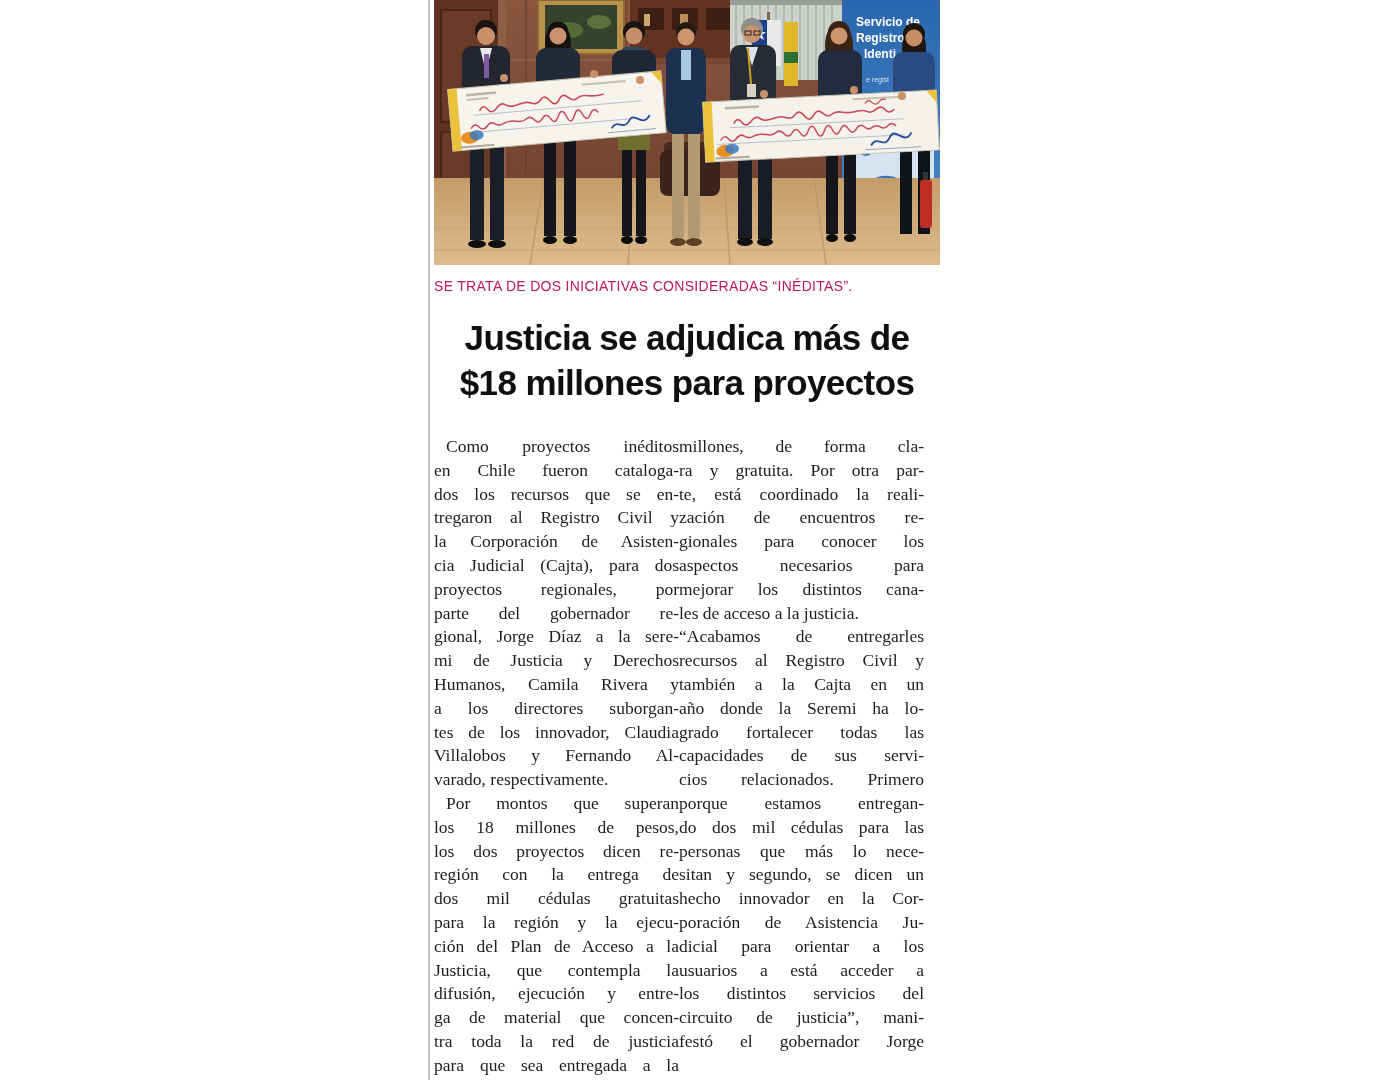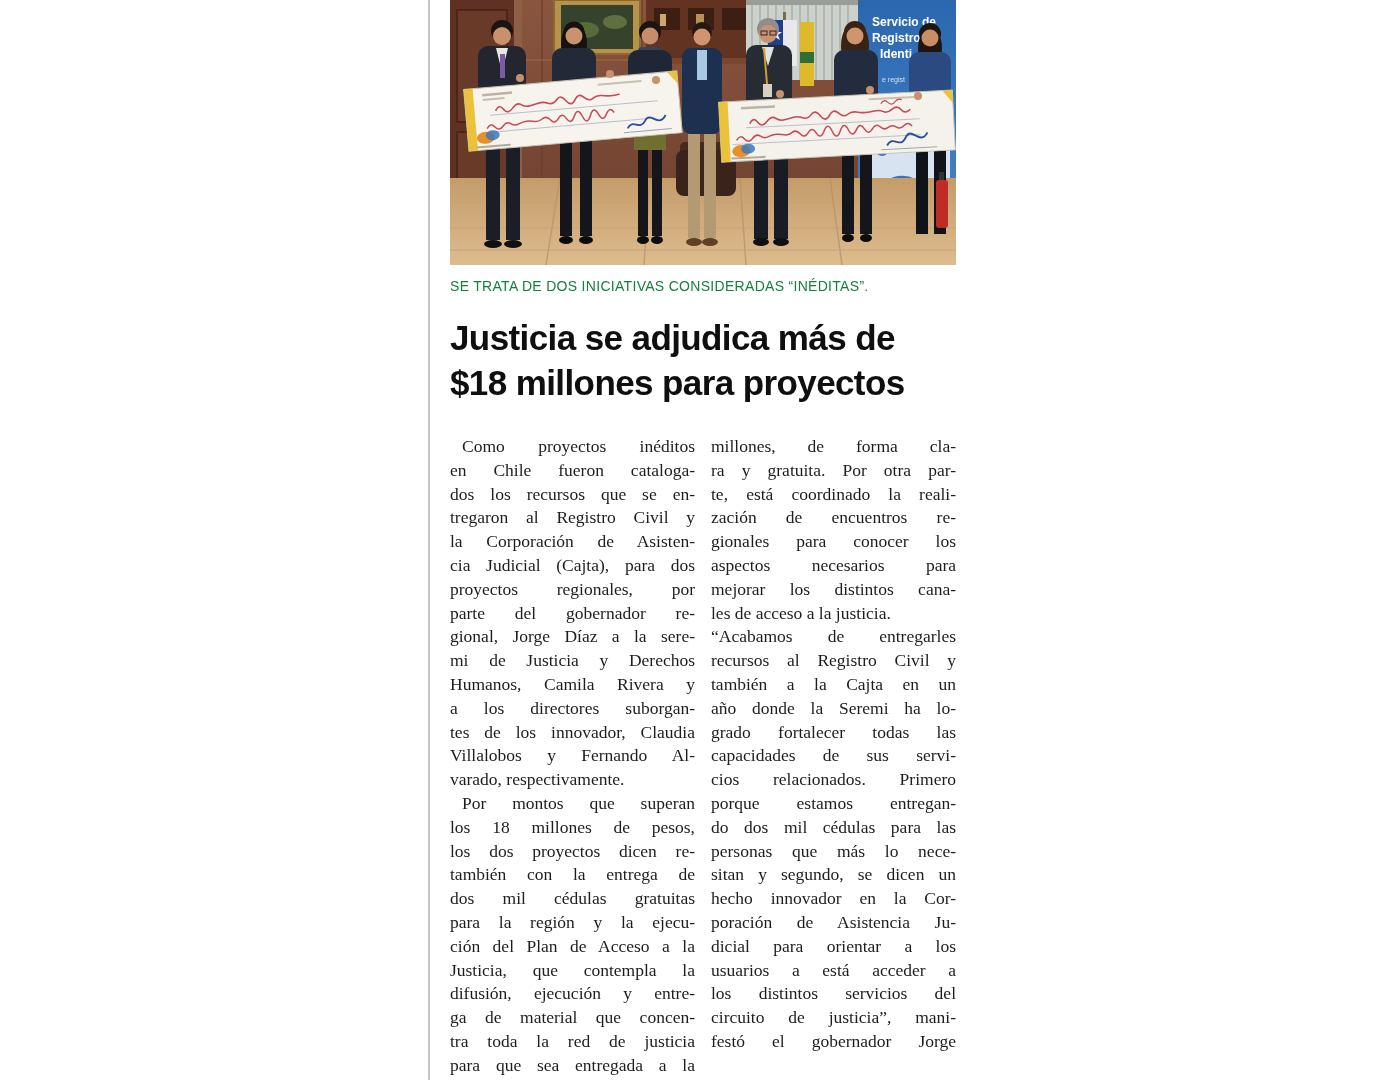--- a/index.html
+++ b/index.html
@@ -4,36 +4,36 @@
 <style>
   html,body{margin:0;padding:0;}
   body{
     width:1400px;height:1080px;background:#ffffff;overflow:hidden;position:relative;
     font-family:"Liberation Sans",sans-serif;
   }
   .page-rule{
     position:absolute;left:428px;top:0;width:2px;height:1080px;background:#c6c6c6;
   }
   .article{
-    position:absolute;left:450px;top:0;width:506px;
+    position:absolute;left:434px;top:0;width:506px;
   }
   .photo{
     width:506px;height:265px;display:block;background:#7d4e38;
   }
   .caption{
     margin-top:13px;
-    font-size:14px;letter-spacing:.3px;color:#15803d;font-weight:400;
+    font-size:14px;letter-spacing:.3px;color:#be185d;font-weight:400;
   }
   .headline{
     margin-top:21px;
     font-family:"Liberation Sans",sans-serif;
     font-weight:700;font-size:35px;line-height:45px;letter-spacing:-.6px;color:#0f0f0f;
   }
   .body-cols{
-    margin-top:30px;display:flex;gap:16px;
+    margin-top:30px;display:flex;
     font-family:"Liberation Serif","DejaVu Serif",serif;
     color:#1d1d1d;
   }
   .col{width:245px;}
   .bline{
     font-size:17.5px;line-height:23.8px;
     text-align:justify;text-align-last:justify;
     white-space:normal;overflow:hidden;
   }
   .bline.left{text-align-last:left;}
@@ -275,21 +275,21 @@
         <circle cx="160" cy="74" r="4"></circle>
         <circle cx="206" cy="80" r="4"></circle>
       <circle cx="330" cy="94" r="4"></circle>
         <circle cx="420" cy="90" r="4"></circle>
         <circle cx="468" cy="96" r="4"></circle>
     </g>
   </svg>
 
   <div class="caption">SE TRATA DE DOS INICIATIVAS CONSIDERADAS “INÉDITAS”.</div>
 
-  <h1 class="headline" style="margin:21px 0 0 0;">
+  <h1 class="headline" style="margin:21px 0 0 0;text-align:center;">
     <div>Justicia se adjudica más de</div>
     <div>$18 millones para proyectos</div>
   </h1>
 
   <div class="body-cols">
     <div class="col">
         <div class="bline indent">Como proyectos inéditos</div>
         <div class="bline">en Chile fueron cataloga-</div>
         <div class="bline">dos los recursos que se en-</div>
         <div class="bline">tregaron al Registro Civil y</div>
@@ -300,21 +300,21 @@
         <div class="bline">gional, Jorge Díaz a la sere-</div>
         <div class="bline">mi de Justicia y Derechos</div>
         <div class="bline">Humanos, Camila Rivera y</div>
         <div class="bline">a los directores suborgan-</div>
         <div class="bline">tes de los innovador, Claudia</div>
         <div class="bline">Villalobos y Fernando Al-</div>
         <div class="bline left">varado, respectivamente.</div>
         <div class="bline indent">Por montos que superan</div>
         <div class="bline">los 18 millones de pesos,</div>
         <div class="bline">los dos proyectos dicen re-</div>
-        <div class="bline">también con la entrega de</div>
+        <div class="bline">región con la entrega de</div>
         <div class="bline">dos mil cédulas gratuitas</div>
         <div class="bline">para la región y la ejecu-</div>
         <div class="bline">ción del Plan de Acceso a la</div>
         <div class="bline">Justicia, que contempla la</div>
         <div class="bline">difusión, ejecución y entre-</div>
         <div class="bline">ga de material que concen-</div>
         <div class="bline">tra toda la red de justicia</div>
         <div class="bline">para que sea entregada a la</div>
       </div>
     <div class="col">

